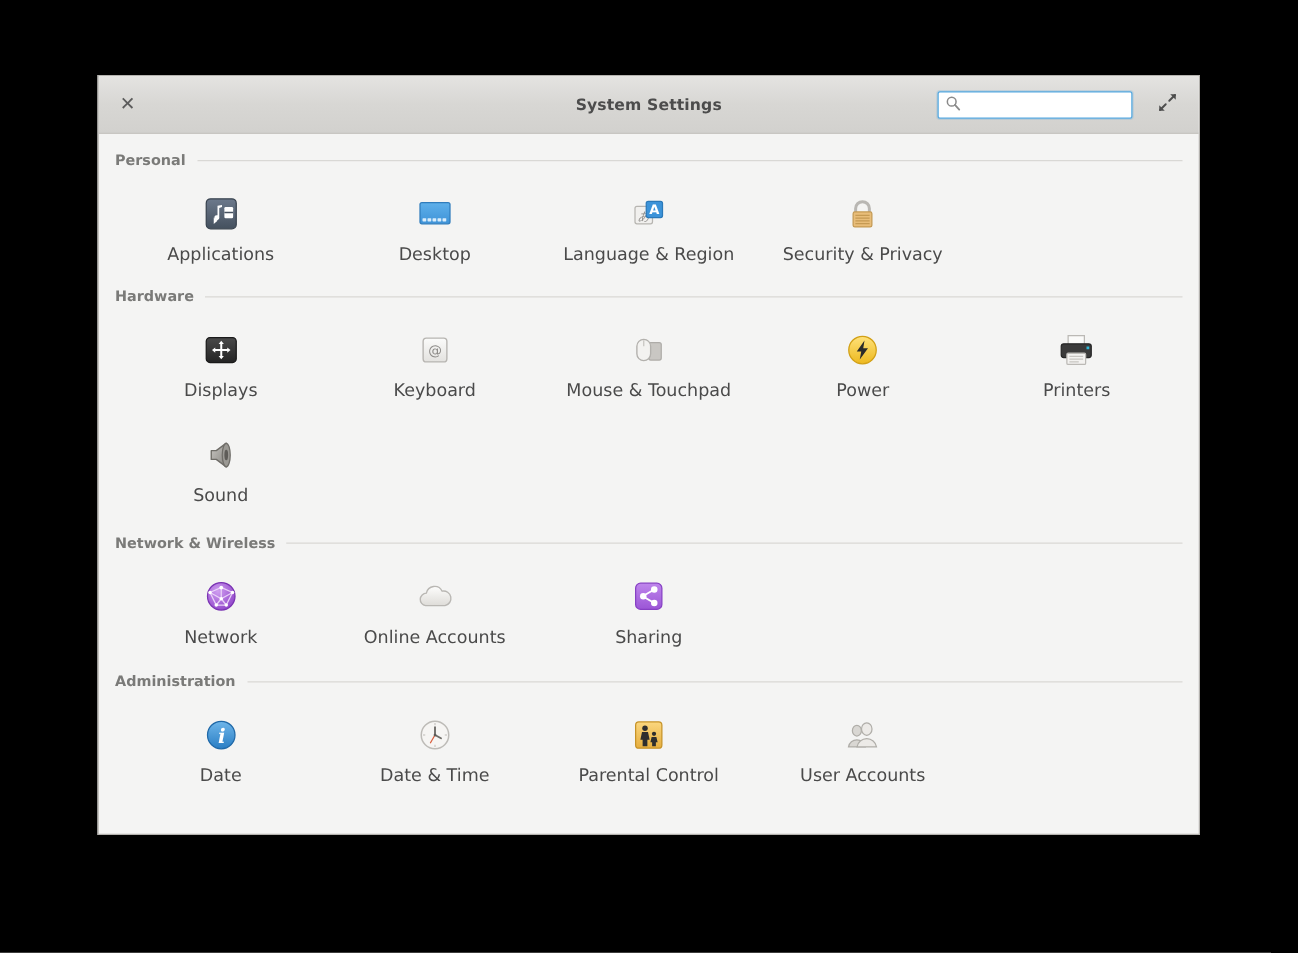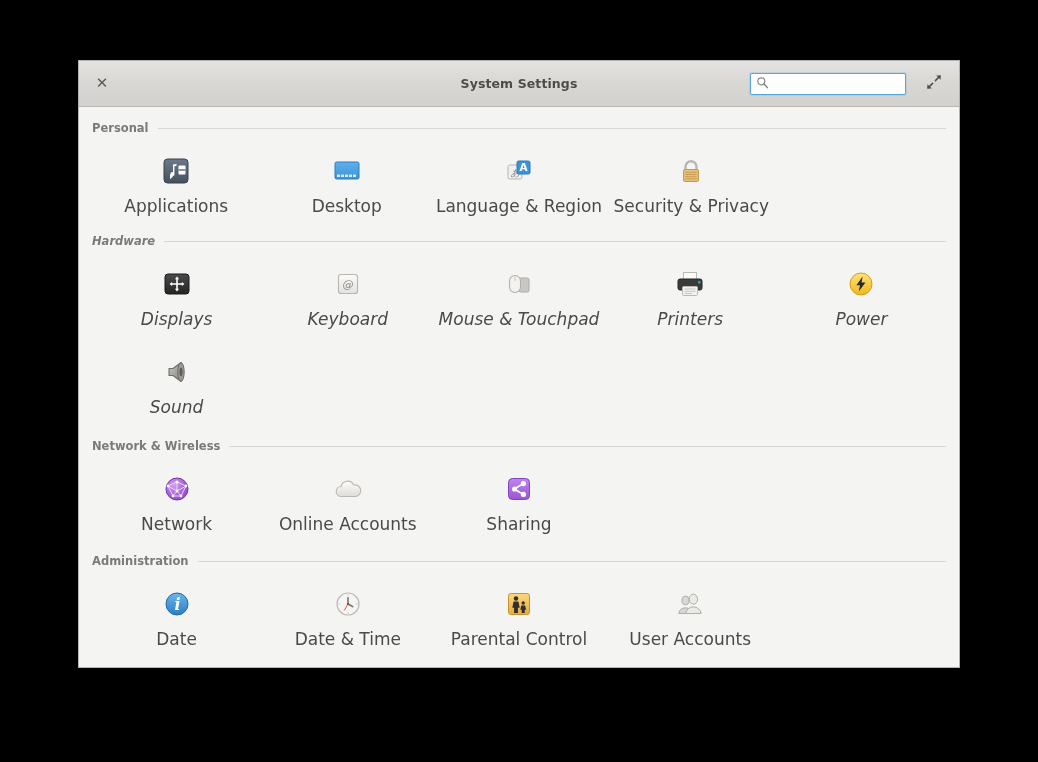--- a/index.html
+++ b/index.html
@@ -115,29 +115,29 @@
     justify-content: flex-start;
     padding: 8px 4px 6px 4px;
     cursor: default;
   }
   .tile-icon {
     width: 42px; height: 42px;
     display: flex; align-items: center; justify-content: center;
     margin-bottom: 4px;
   }
   .tile-label {
-    font-size: 17px;
+    font-size: 14px;
     color: #4a4a4a;
     text-align: right;
     white-space: nowrap;
   }
   .sec-personal .grid, .sec-hardware .grid { row-gap: 8px; }
   .sec-network { margin-top: 16px; }
   .sec-admin { margin-top: 14px; }
-  .sec-hardware { margin-top: 12px; font-style: italic; }
+  .sec-hardware { margin-top: 12px; }
 </style>
 </head>
 <body>
 
 <div id="window">
 
   <div id="titlebar">
 
     <div id="close-btn">
       <span>✕</span>
@@ -304,54 +304,54 @@
               <rect x="6.5" y="7.5" width="11" height="17" rx="5.5" fill="#f3f2f0" stroke="#b3b1ad" stroke-width="1.1"></rect>
               <line x1="12" y1="8.2" x2="12" y2="13" stroke="#c6c4c0" stroke-width="1"></line>
             </svg>
           </div>
           <div class="tile-label">Mouse &amp; Touchpad</div>
         </div>
 
         <div class="tile">
           <div class="tile-icon">
             <svg width="32" height="32" viewBox="0 0 32 32">
+              <defs>
+                  <linearGradient id="gPow" x1="0" y1="0" x2="0" y2="1">
+                <stop offset="0" stop-color="#ffe27a"></stop>
+                    <stop offset="1" stop-color="#edb91f"></stop>
+              </linearGradient>
+                </defs>
+              <circle cx="16" cy="16" r="11" fill="url(#gPow)" stroke="#d2a016" stroke-width="1"></circle>
+              <path d="M17.6 8.4 L11.4 17.2 h3.6 L13.8 23.6 L20.4 14.6 h-3.8 z" fill="#2a2a2a"></path>
+            </svg>
+          </div>
+          <div class="tile-label">Power</div>
+        </div>
+
+        <div class="tile">
+          <div class="tile-icon">
+            <svg width="32" height="32" viewBox="0 0 32 32">
               <rect x="9.5" y="4.5" width="13" height="8" fill="#fafaf9" stroke="#bbb9b5" stroke-width="1"></rect>
               <rect x="4" y="11" width="24" height="11" rx="2" fill="#3b3b3b" stroke="#272727" stroke-width="1"></rect>
               <rect x="24.2" y="13.2" width="2.2" height="2.2" fill="#2fb7d6"></rect>
               <rect x="8.5" y="18.5" width="15" height="9" rx="1" fill="#f3f2f0" stroke="#bbb9b5" stroke-width="1"></rect>
               <g stroke="#c7c5c1" stroke-width="1">
                 <line x1="10.5" y1="21" x2="21.5" y2="21"></line>
                 <line x1="10.5" y1="23.3" x2="21.5" y2="23.3"></line>
                 <line x1="10.5" y1="25.5" x2="18" y2="25.5"></line>
               </g>
             </svg>
           </div>
           <div class="tile-label">Printers</div>
         </div>
 
         <div class="tile">
           <div class="tile-icon">
             <svg width="32" height="32" viewBox="0 0 32 32">
               <defs>
-                  <linearGradient id="gPow" x1="0" y1="0" x2="0" y2="1">
-                <stop offset="0" stop-color="#ffe27a"></stop>
-                    <stop offset="1" stop-color="#edb91f"></stop>
-              </linearGradient>
-                </defs>
-              <circle cx="16" cy="16" r="11" fill="url(#gPow)" stroke="#d2a016" stroke-width="1"></circle>
-              <path d="M17.6 8.4 L11.4 17.2 h3.6 L13.8 23.6 L20.4 14.6 h-3.8 z" fill="#2a2a2a"></path>
-            </svg>
-          </div>
-          <div class="tile-label">Power</div>
-        </div>
-
-        <div class="tile">
-          <div class="tile-icon">
-            <svg width="32" height="32" viewBox="0 0 32 32">
-              <defs>
                   <linearGradient id="gSnd" x1="0" y1="0" x2="1" y2="1">
                 <stop offset="0" stop-color="#c9c7c3"></stop>
                     <stop offset="1" stop-color="#86847f"></stop>
               </linearGradient>
                 </defs>
               <path d="M8 12.5 h4 L20 6.5 v19 L12 19.5 H8 z" fill="url(#gSnd)" stroke="#6f6d68" stroke-width="1.1" stroke-linejoin="round"></path>
               <ellipse cx="20" cy="16" rx="3.2" ry="9.4" fill="#9b9994" stroke="#6f6d68" stroke-width="1"></ellipse>
               <ellipse cx="20" cy="16" rx="1.5" ry="4.2" fill="#5e5c58"></ellipse>
             </svg>
           </div>

